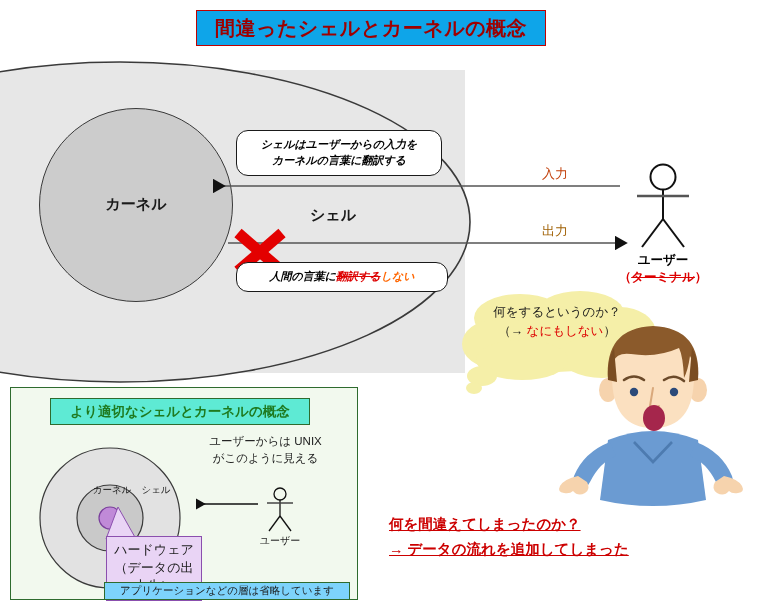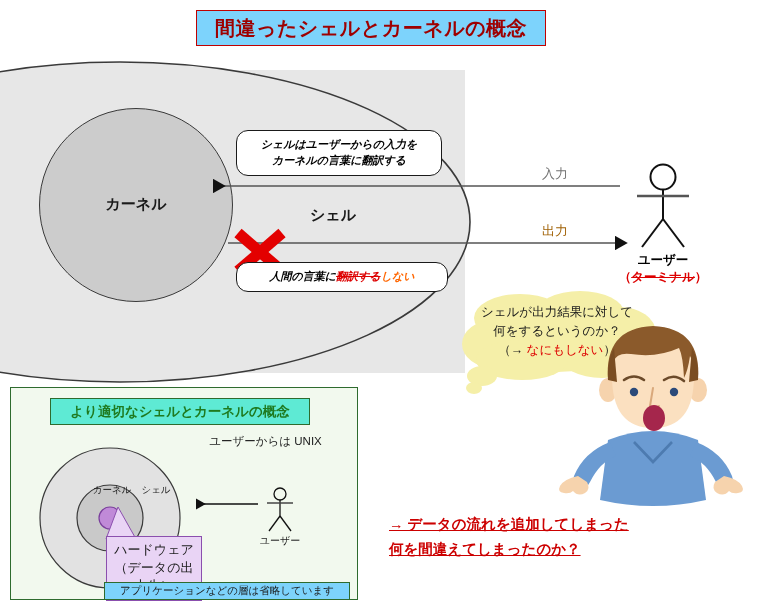--- a/index.html
+++ b/index.html
@@ -13,21 +13,21 @@
     position: relative;
     overflow: hidden;
     font-family: "Liberation Sans", "DejaVu Sans", sans-serif;
     color: #000;
   }
   .abs { position: absolute; }
 
   
   #main-title {
     left: 196px; top: 10px; width: 348px; height: 34px;
-    background: #7dd3fc;
+    background: #0ea5e9;
     border: 1px solid #c00000;
     display: flex; align-items: center; justify-content: center;
     font-size: 20px; font-weight: bold; color: #9e0000;
     letter-spacing: 0.5px;
   }
 
   
   #top-panel {
     left: 10px; top: 70px; width: 455px; height: 303px;
     background: #e7e7e7;
@@ -65,21 +65,21 @@
   #callout-input { left: 236px; top: 130px; width: 206px; }
   #callout-output { left: 236px; top: 262px; width: 212px; }
   .strike-red { color: #dd0000; text-decoration: line-through; margin-top: 45px; }
   .word-shinai { color: #ff6600; }
 
   
   #flow-svg { left: 0; top: 0; width: 762px; height: 611px; pointer-events: none; }
 
   #label-input {
     left: 505px; top: 165px; width: 100px;
-    text-align: center; font-size: 13px; color: #737373;
+    text-align: center; font-size: 13px; color: #c2410c;
   }
   #label-output {
     left: 505px; top: 222px; width: 100px;
     text-align: center; font-size: 13px; color: #a16207;
   }
 
   
   #red-x { left: 232px; top: 228px; width: 56px; height: 48px; }
 
   
@@ -236,21 +236,20 @@
     <ellipse cx="105" cy="56" rx="72" ry="28"></ellipse>
     <ellipse cx="42" cy="56" rx="32" ry="24"></ellipse>
     <ellipse cx="150" cy="68" rx="42" ry="22"></ellipse>
     <ellipse cx="70" cy="72" rx="46" ry="20"></ellipse>
     <ellipse cx="30" cy="88" rx="15" ry="10"></ellipse>
     <ellipse cx="22" cy="100" rx="8" ry="6"></ellipse>
   </g>
 </svg>
 
 <div class="abs" id="thought-text">
-  <div>シェルが出力結果に対して</div>
   <div>何をするというのか？</div>
   <div><span>（→ </span><span class="red">なにもしない</span><span>）</span></div>
 </div>
 
 <svg class="abs" id="person-illustration" viewBox="0 0 206 192">
 
   <path d="M60 122 q45 -18 90 0 l8 60 q-53 12 -106 0 z" fill="#6b9bd2"></path>
 
   <path d="M62 124 q-26 10 -36 34 q-3 8 4 11 q8 3 12 -5 q10 -20 26 -26 z" fill="#6b9bd2"></path>
 
@@ -283,20 +282,21 @@
 </svg>
 
 <div class="abs" id="bottom-panel"></div>
 
 <div class="abs" id="bottom-title">
   <span>より適切なシェルとカーネルの概念</span>
 </div>
 
 <div class="abs" id="unix-view-note">
   <div>ユーザーからは UNIX</div>
+  <div>がこのように見える</div>
 </div>
 
 <svg class="abs" id="bottom-circles" viewBox="0 0 165 148">
   <circle cx="82" cy="74" r="70" fill="#e2e2e2" stroke="#3a3a3a" stroke-width="1.2"></circle>
   <circle cx="82" cy="74" r="33" fill="#c9c9c9" stroke="#3a3a3a" stroke-width="1.2"></circle>
   <circle cx="82" cy="74" r="11" fill="#c08ad8" stroke="#7a3f9c" stroke-width="1.2"></circle>
 </svg>
 
 <div class="abs" id="label-kernel-small">カーネル</div>
 <div class="abs" id="label-shell-small">シェル</div>
@@ -327,15 +327,15 @@
     </marker>
   </defs>
   <line x1="68" y1="8" x2="6" y2="8" stroke="#111" stroke-width="1.4" marker-end="url(#arrowL2)"></line>
 </svg>
 
 <div class="abs" id="bottom-note">
   <span>アプリケーションなどの層は省略しています</span>
 </div>
 
 <div class="abs" id="conclusion">
+  <div><span>何を間違えてしまったのか？</span></div>
   <div><span>→ データの流れを追加してしまった</span></div>
-  <div><span>何を間違えてしまったのか？</span></div>
 </div>
 
 </body></html>

